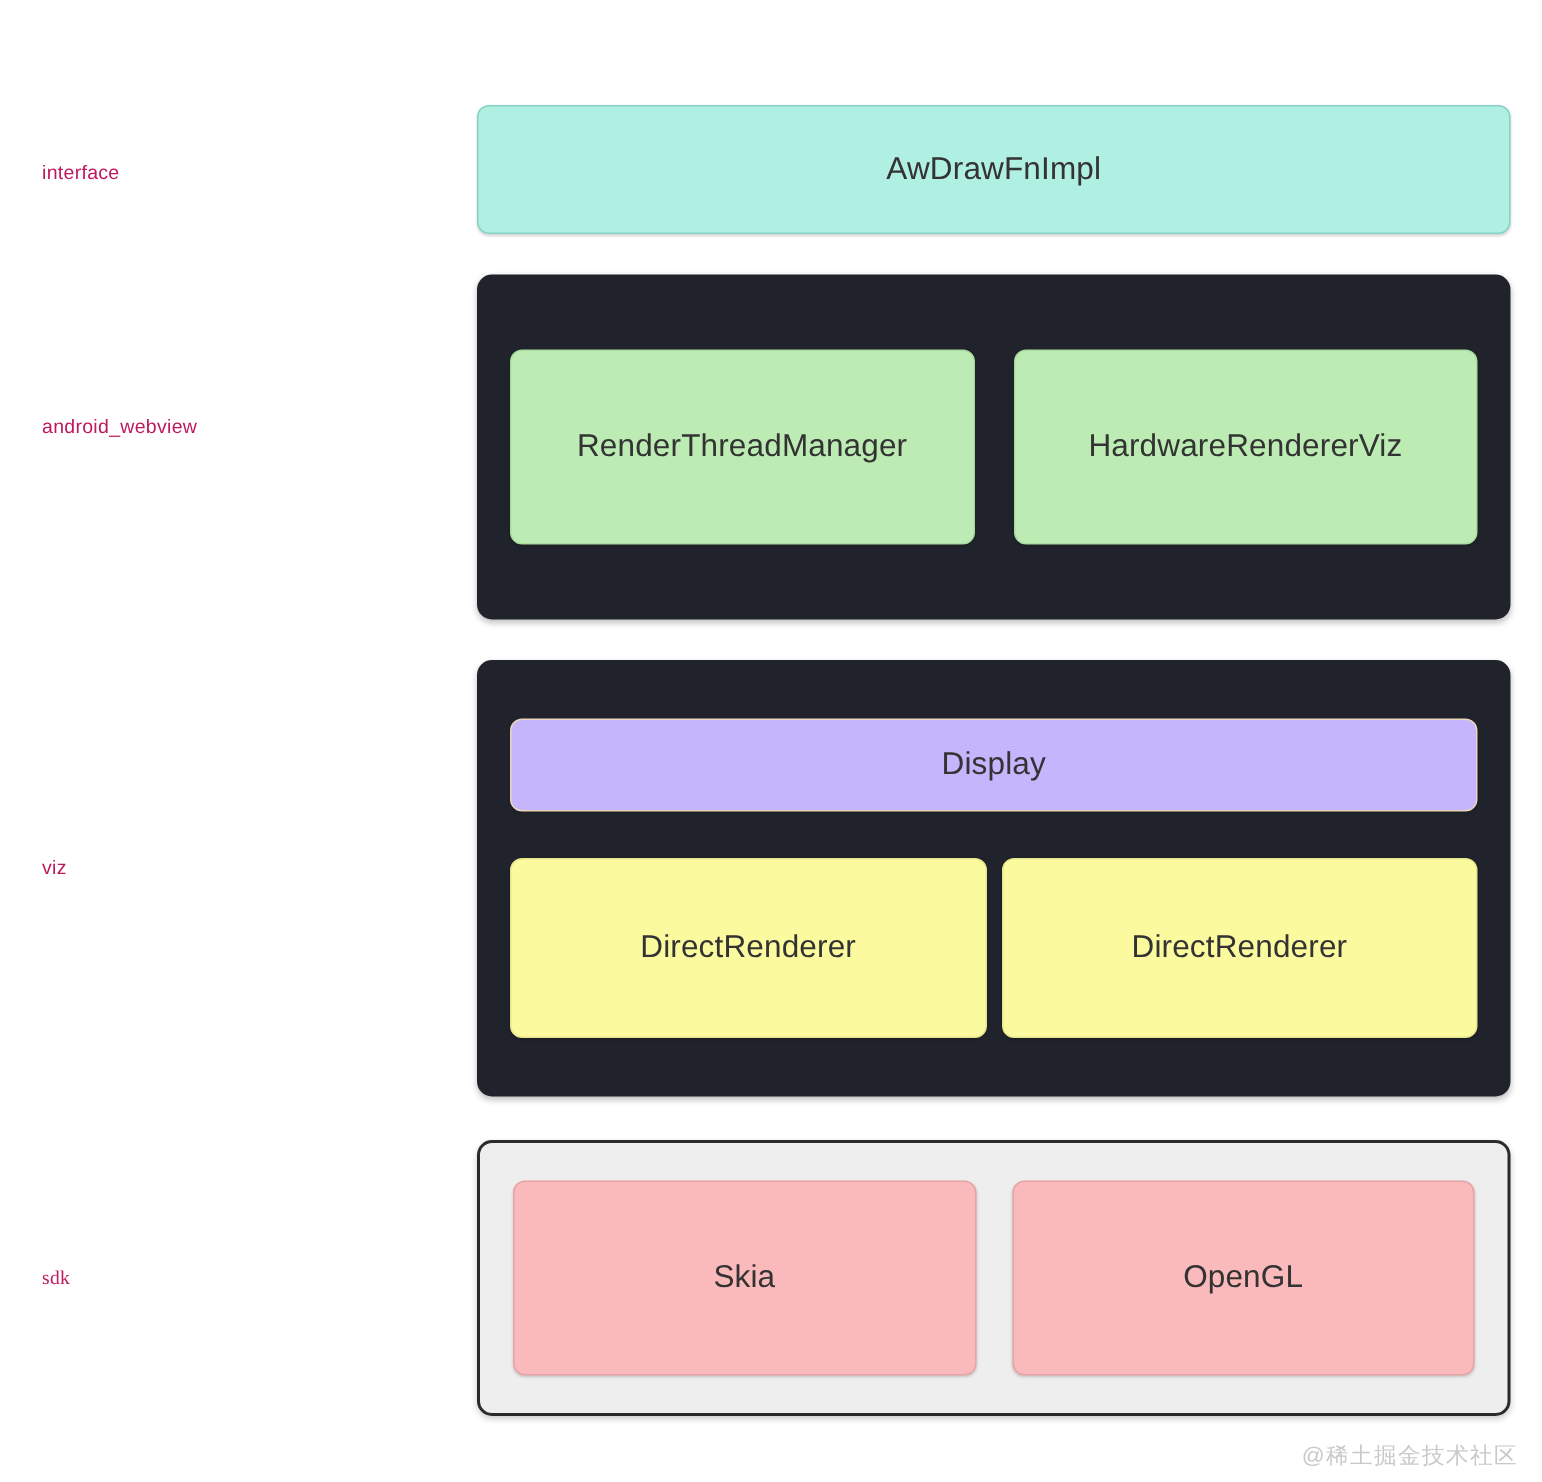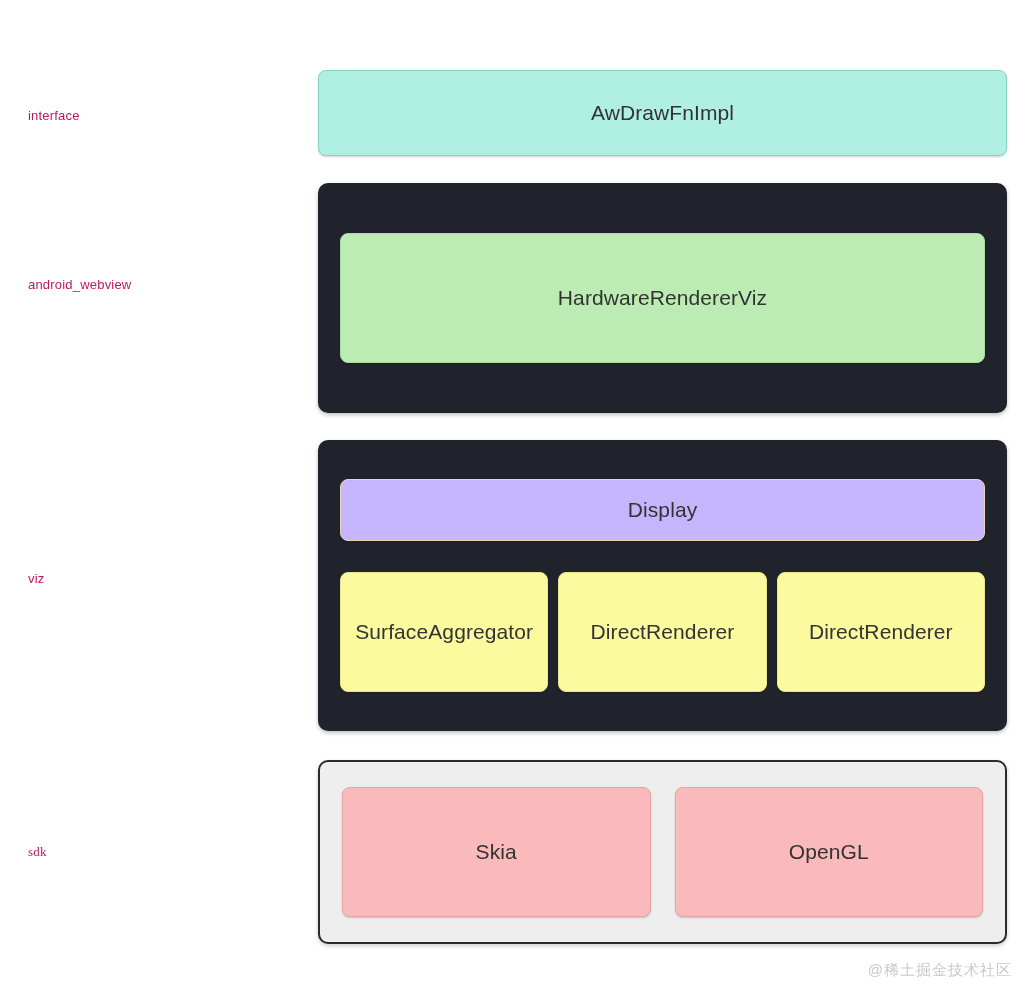--- a/index.html
+++ b/index.html
@@ -185,31 +185,31 @@
   <div class="row-label" style="top:578px;">viz</div>
   <div class="row-label" style="top:852px;font-family:Liberation Serif, serif;">sdk</div>
 
   <div class="band" id="interface-band">
     <div class="node node-teal" id="node-awdrawfnimpl">AwDrawFnImpl</div>
   </div>
 
   <div class="band band-dark" id="webview-band">
     <div class="band-inner">
       <div class="wv-row">
+        <div class="node node-green">RenderThreadManager</div>
         <div class="node node-green">HardwareRendererViz</div>
       </div>
     </div>
   </div>
 
   <div class="band band-dark" id="viz-band">
     <div class="band-inner">
       <div class="viz-stack">
         <div class="node node-peach" id="node-display">Display</div>
         <div class="viz-row">
-          <div class="node node-yellow">SurfaceAggregator</div>
           <div class="node node-yellow">DirectRenderer</div>
           <div class="node node-yellow">DirectRenderer</div>
         </div>
       </div>
     </div>
   </div>
 
   <div class="band band-light" id="sdk-band">
     <div class="band-inner">
       <div class="sdk-row">

